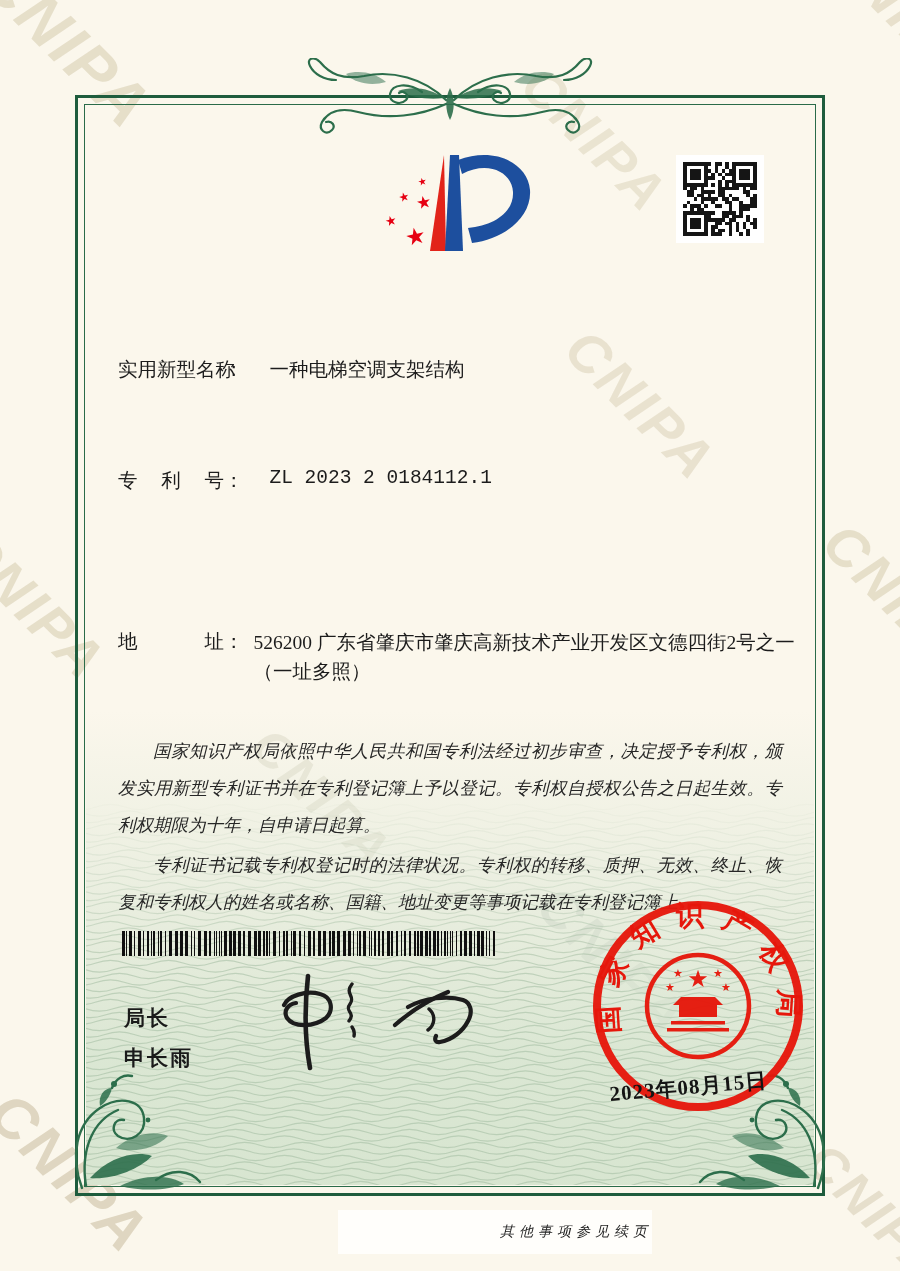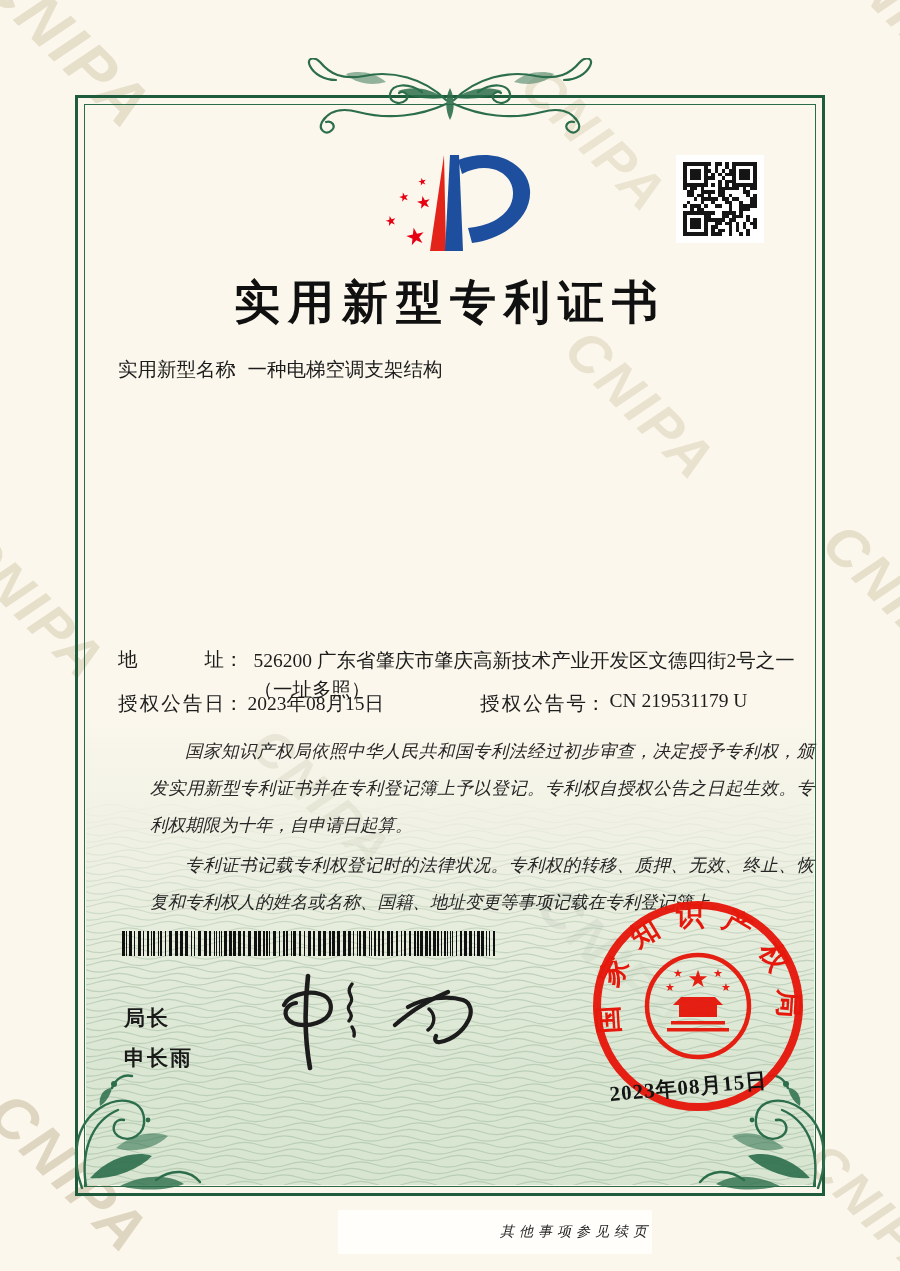--- a/index.html
+++ b/index.html
@@ -22,27 +22,27 @@
   .qr-box{position:absolute;left:676px;top:155px;width:88px;height:88px;background:#fff;}
   #qr{display:grid;grid-template-columns:repeat(21,1fr);grid-template-rows:repeat(21,1fr);
       width:74px;height:74px;margin:7px;}
   #qr div.d{background:#151515;}
   .title{position:absolute;left:0;top:272px;width:900px;text-align:center;font-size:46px;
          font-weight:700;letter-spacing:8px;color:#101010;}
   
   .frow{position:absolute;left:118px;font-size:19.5px;color:#1c1c1c;white-space:nowrap;}
   .flabel{display:inline-block;width:106px;text-align:justify;text-align-last:justify;vertical-align:top;}
   .fcolon{display:inline-block;vertical-align:top;}
-  .fval{margin-left:4px;display:inline-block;vertical-align:top;}
+  .fval{margin-left:26px;display:inline-block;vertical-align:top;font-family:Liberation Mono, monospace;}
   .fval-wrap{margin-left:10px;display:inline-block;vertical-align:top;white-space:normal;
              width:548px;line-height:29px;}
   .fpair2{position:absolute;left:362px;top:0;}
   
   .body-text{position:absolute;left:118px;top:733px;width:664px;font-style:italic;
-             font-size:17.5px;line-height:37px;color:#262626;text-align:justify;margin-left:32px;}
+             font-size:17.5px;line-height:37px;color:#262626;text-align:justify;}
   .body-text p{margin:0;text-indent:2em;}
   .body-text p + p{margin-top:3px;}
   
   #barcode{position:absolute;left:122px;top:931px;width:384px;height:25px;display:flex;align-items:stretch;}
   #barcode span{display:inline-block;background:#101010;}
   .signer-title{position:absolute;left:124px;top:1004px;font-family:"Liberation Sans","DejaVu Sans",sans-serif;
                 font-weight:600;font-size:21px;letter-spacing:2px;color:#1a1a1a;}
   .signer-name{position:absolute;left:124px;top:1044px;font-family:"Liberation Sans","DejaVu Sans",sans-serif;
                font-weight:600;font-size:21px;letter-spacing:2px;color:#1a1a1a;}
   .signature{position:absolute;left:262px;top:948px;}
@@ -646,33 +646,29 @@
         <div></div>
         <div></div>
         <div class="d"></div>
         <div></div>
         <div class="d"></div>
         <div></div>
         <div></div>
       </div>
     </div>
 
-  <div class="title">实用新型专利证书</div>
 
   <div class="frow" style="top:356px">
     <span class="flabel">实用新型名称</span><span class="fcolon">：</span><span class="fval">一种电梯空调支架结构</span>
   </div>
-  <div class="frow" style="top:646px">
+  <div class="frow" style="top:467px">
+    <span class="flabel">专利号</span><span class="fcolon">：</span><span class="fval">ZL 2023 2 0184112.1</span>
+  </div>
+  <div class="frow" style="top:628px">
     <span class="flabel">地址</span><span class="fcolon">：</span><span class="fval-wrap">526200 广东省肇庆市肇庆高新技术产业开发区文德四街2号之一（一址多照）</span>
-  </div>
-  <div class="frow" style="top:690px;width:700px">
-    <span class="flabel">授权公告日</span><span class="fcolon">：</span><span class="fval">2023年08月15日</span>
-    <span class="fpair2">
-      <span class="flabel">授权公告号</span><span class="fcolon">：</span><span class="fval">CN 219531179 U</span>
-    </span>
   </div>
 
   <div class="body-text">
     <p>国家知识产权局依照中华人民共和国专利法经过初步审查，决定授予专利权，颁发实用新型专利证书并在专利登记簿上予以登记。专利权自授权公告之日起生效。专利权期限为十年，自申请日起算。</p>
     <p>专利证书记载专利权登记时的法律状况。专利权的转移、质押、无效、终止、恢复和专利权人的姓名或名称、国籍、地址变更等事项记载在专利登记簿上。</p>
   </div>
 
   <div id="barcode">
       <span style="width: 3px; margin-right: 1px;"></span>
       <span style="width: 1px; margin-right: 2px;"></span>

